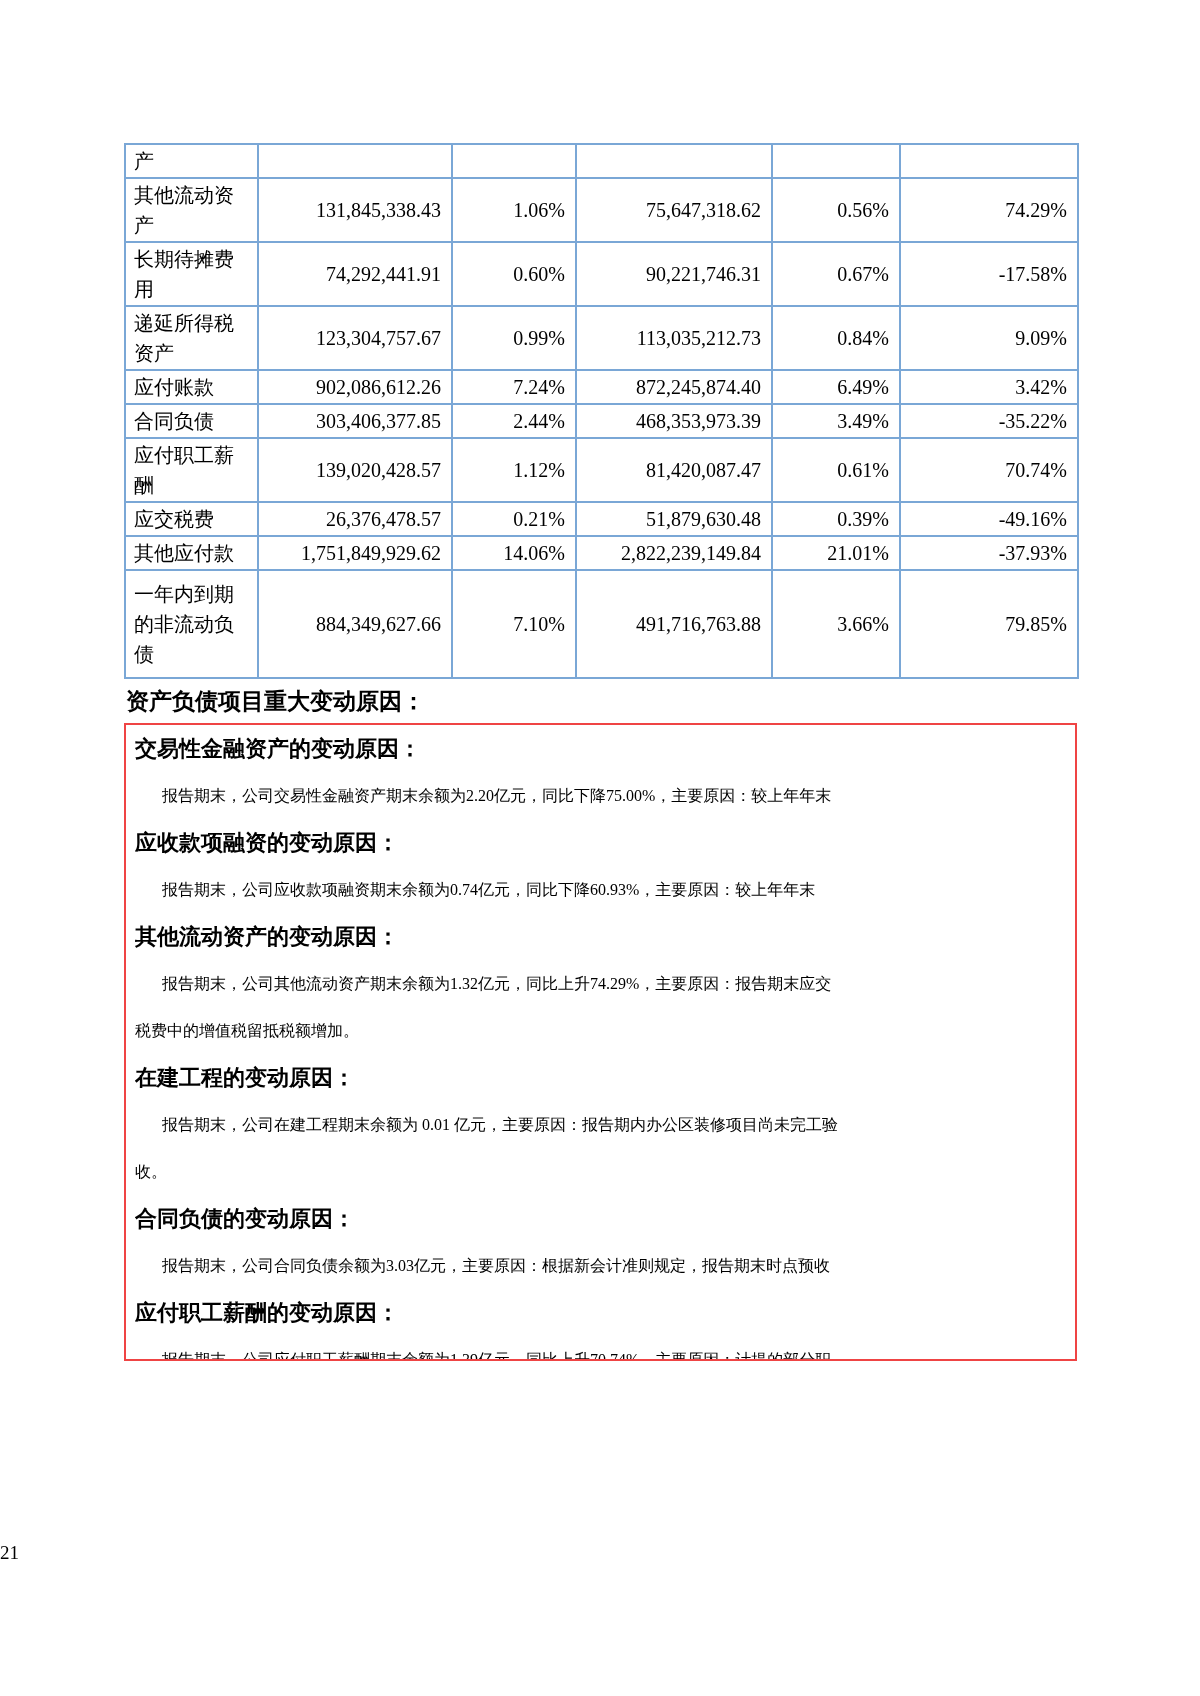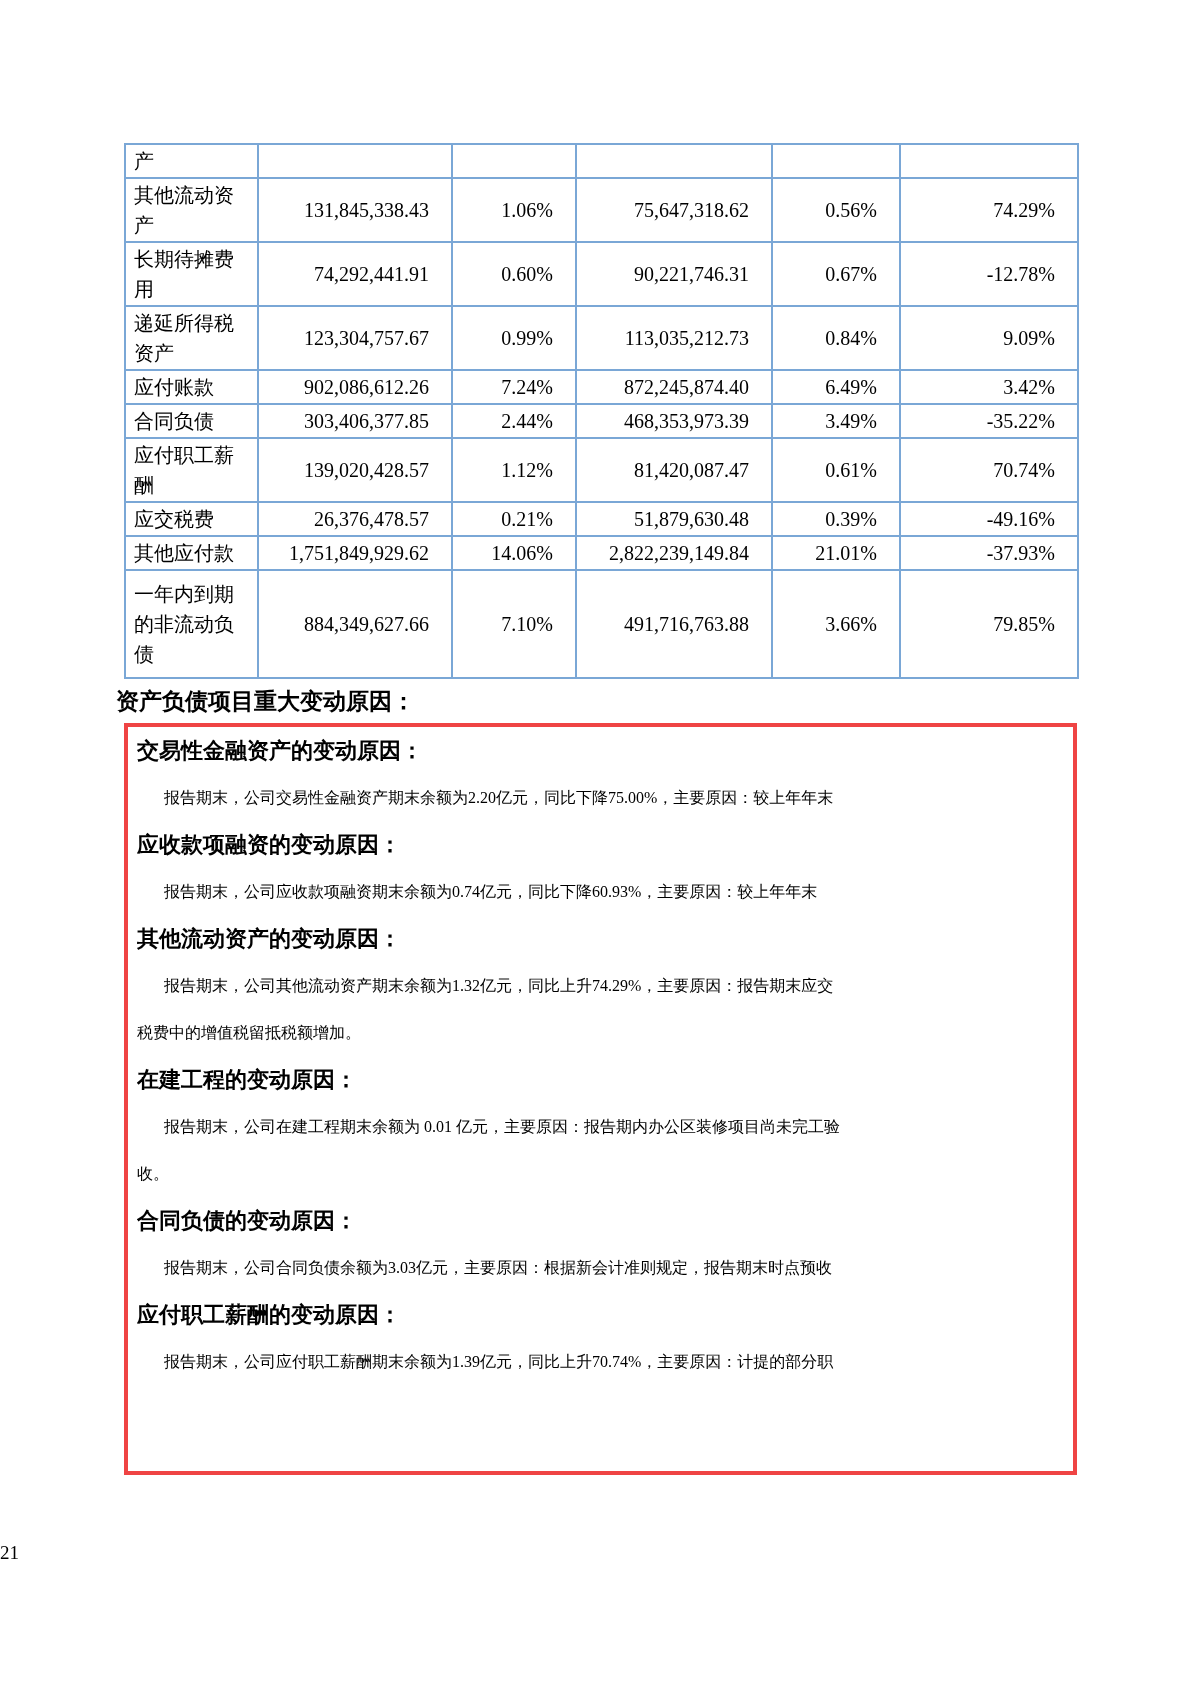--- a/index.html
+++ b/index.html
@@ -12,30 +12,30 @@
   .fin-table {
     position:absolute; left:124px; top:143px; width:953px;
     border-collapse:collapse; table-layout:fixed;
   }
   .fin-table td {
     border:2px solid #7aa7d6;
     font-size:20px; line-height:30px; vertical-align:middle;
     padding:1px 10px 1px 8px; overflow:hidden;
   }
   .fin-table td.lbl { text-align:left; padding:1px 4px 1px 8px; }
-  .fin-table td.num { text-align:right; padding:1px 22px 1px 4px; }
+  .fin-table td.num { text-align:right; padding:1px 10px 1px 4px; }
   
   .sec-heading {
-    position:absolute; left:116px; top:686px; margin:0;
+    position:absolute; left:126px; top:686px; margin:0;
     font-size:23px; font-weight:bold; white-space:nowrap;
   }
   
   .reasons-box {
-    position:absolute; left:124px; top:723px; width:953px; height:752px;
-    border:4px solid #ef4444; box-sizing:border-box;
+    position:absolute; left:124px; top:723px; width:953px; height:638px;
+    border:2px solid #ef4444; box-sizing:border-box;
     padding:0 9px; overflow:hidden;
   }
   .r-title {
     font-size:22px; font-weight:bold; line-height:47px;
     white-space:nowrap; overflow:hidden;
   }
   .r-line {
     font-size:16px; line-height:47px;
     white-space:nowrap; overflow:hidden;
   }
@@ -76,21 +76,21 @@
           <td class="num">75,647,318.62</td>
           <td class="num">0.56%</td>
           <td class="num">74.29%</td>
         </tr>
         <tr>
           <td class="lbl">长期待摊费<br>用</td>
           <td class="num">74,292,441.91</td>
           <td class="num">0.60%</td>
           <td class="num">90,221,746.31</td>
           <td class="num">0.67%</td>
-          <td class="num">-12.78%</td>
+          <td class="num">-17.58%</td>
         </tr>
         <tr>
           <td class="lbl">递延所得税<br>资产</td>
           <td class="num">123,304,757.67</td>
           <td class="num">0.99%</td>
           <td class="num">113,035,212.73</td>
           <td class="num">0.84%</td>
           <td class="num">9.09%</td>
         </tr>
         <tr>

